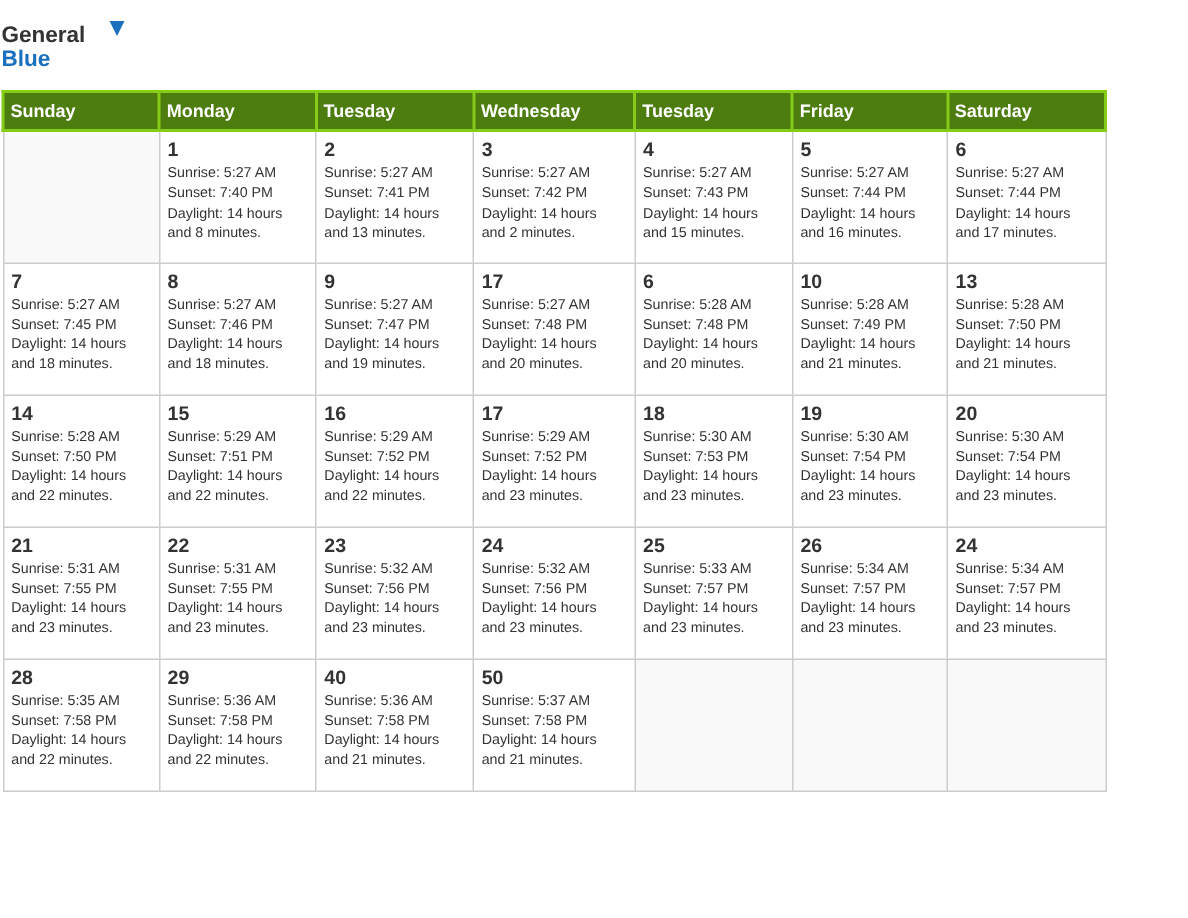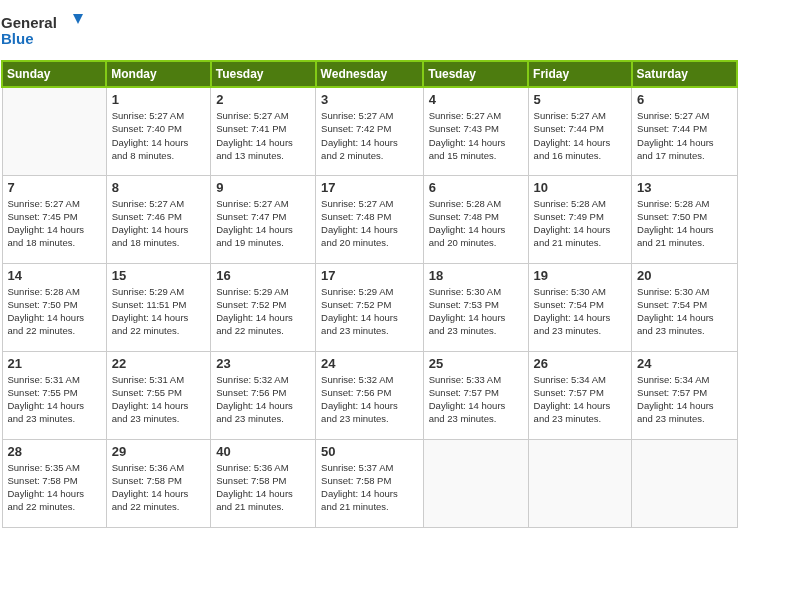--- a/index.html
+++ b/index.html
@@ -161,21 +161,21 @@
             <div class="day-info"><span>Sunrise: 5:28 AM</span><br><span>Sunset: 7:50 PM</span><br><span>Daylight: 14 hours</span><br><span>and 21 minutes.</span></div>
           </td>
         </tr>
         <tr>
           <td>
             <div class="day-num">14</div>
             <div class="day-info"><span>Sunrise: 5:28 AM</span><br><span>Sunset: 7:50 PM</span><br><span>Daylight: 14 hours</span><br><span>and 22 minutes.</span></div>
           </td>
           <td>
             <div class="day-num">15</div>
-            <div class="day-info"><span>Sunrise: 5:29 AM</span><br><span>Sunset: 11:51 PM</span><br><span>Daylight: 14 hours</span><br><span>and 22 minutes.</span></div>
+            <div class="day-info"><span>Sunrise: 5:29 AM</span><br><span>Sunset: 7:51 PM</span><br><span>Daylight: 14 hours</span><br><span>and 22 minutes.</span></div>
           </td>
           <td>
             <div class="day-num">16</div>
             <div class="day-info"><span>Sunrise: 5:29 AM</span><br><span>Sunset: 7:52 PM</span><br><span>Daylight: 14 hours</span><br><span>and 22 minutes.</span></div>
           </td>
           <td>
             <div class="day-num">17</div>
             <div class="day-info"><span>Sunrise: 5:29 AM</span><br><span>Sunset: 7:52 PM</span><br><span>Daylight: 14 hours</span><br><span>and 23 minutes.</span></div>
           </td>
           <td>

